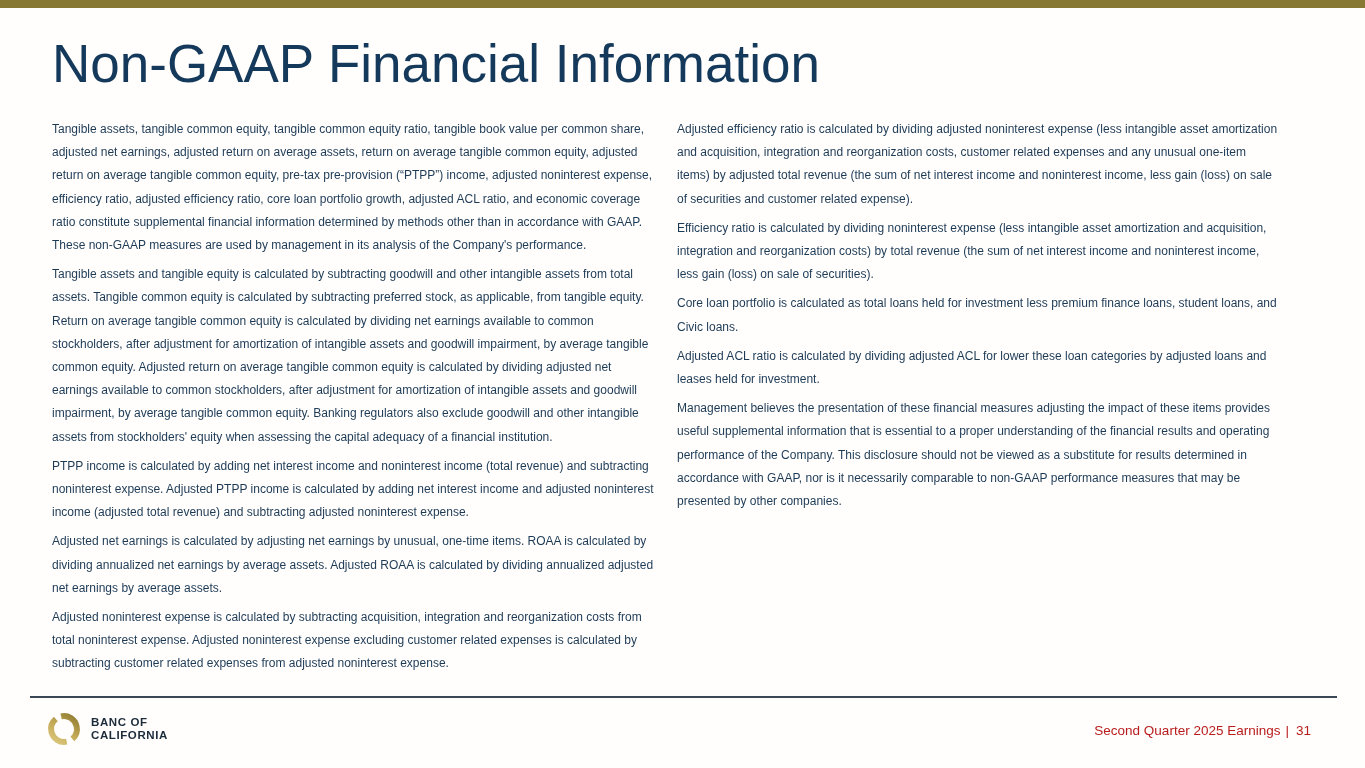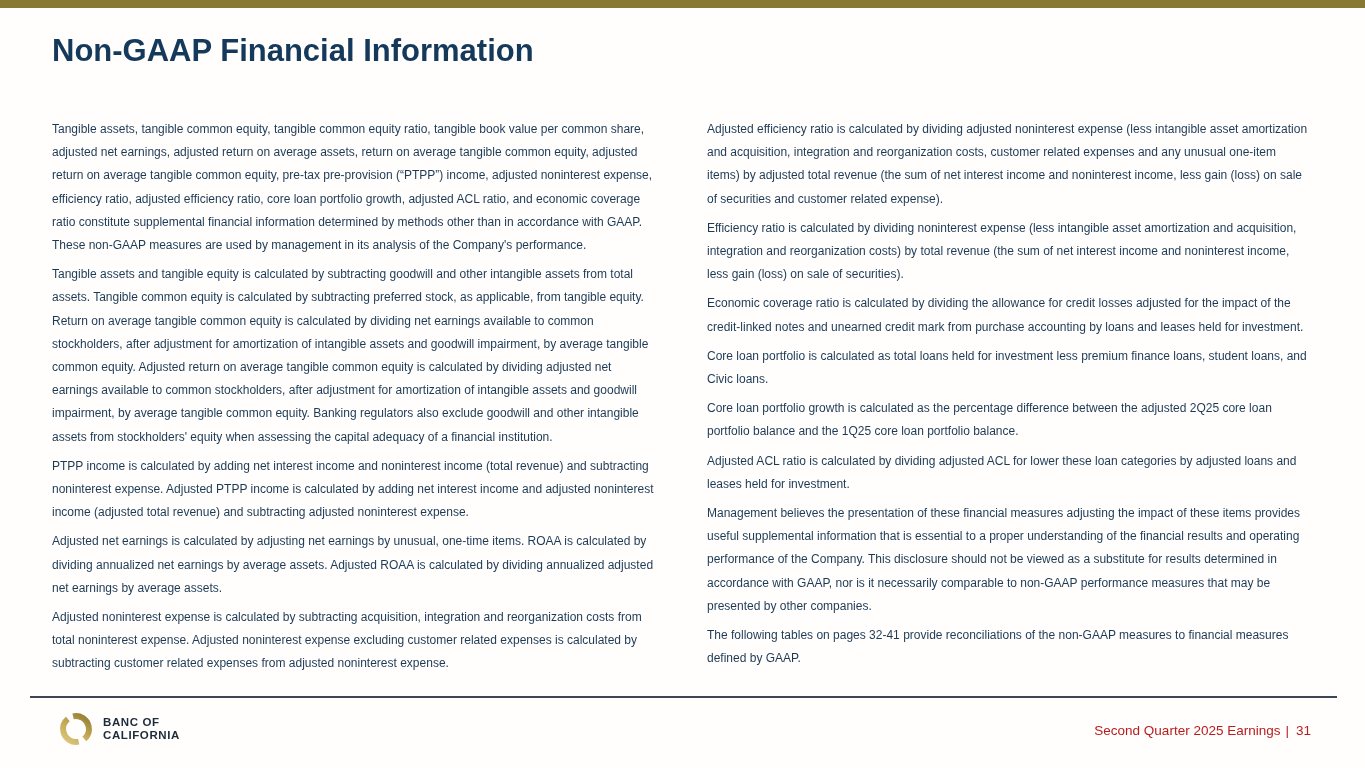--- a/index.html
+++ b/index.html
@@ -16,53 +16,53 @@
   .topbar {
     position: absolute;
     top: 0; left: 0; right: 0;
     height: 8px;
     background: #877933;
   }
   .page-title {
     position: absolute;
     left: 52px;
     top: 33px;
-    font-size: 31px;
-    font-weight: 700;
+    font-size: 53px;
+    font-weight: 400;
     color: #14395b;
     letter-spacing: 0px;
     white-space: nowrap;
   }
   .columns {
     position: absolute;
     left: 52px;
     top: 118px;
     width: 1261px;
     display: flex;
-    gap: 52px;
+    gap: 22px;
   }
   .column { width: 603px; }
   .column p {
     font-size: 12px;
     line-height: 23.2px;
     color: #1d3a55;
     margin: 0 0 6px 0;
     text-align: left;
   }
   .footer-rule {
     position: absolute;
     left: 30px;
     top: 696px;
     width: 1307px;
     height: 2px;
     background: #3b4754;
   }
   .brand {
     position: absolute;
-    left: 58px;
+    left: 46px;
     top: 711px;
     display: flex;
     align-items: center;
     gap: 9px;
   }
   .brand-emblem { width: 36px; height: 36px; display: block; }
   .brand-text {
     font-size: 11.5px;
     font-weight: 700;
     color: #1c2b3a;
@@ -92,26 +92,23 @@
     <div class="column">
       <p>Tangible assets, tangible common equity, tangible common equity ratio, tangible book value per common share, adjusted net earnings, adjusted return on average assets, return on average tangible common equity, adjusted return on average tangible common equity, pre-tax pre-provision (“PTPP”) income, adjusted noninterest expense, efficiency ratio, adjusted efficiency ratio, core loan portfolio growth, adjusted ACL ratio, and economic coverage ratio constitute supplemental financial information determined by methods other than in accordance with GAAP. These non-GAAP measures are used by management in its analysis of the Company's performance.</p>
       <p>Tangible assets and tangible equity is calculated by subtracting goodwill and other intangible assets from total assets. Tangible common equity is calculated by subtracting preferred stock, as applicable, from tangible equity. Return on average tangible common equity is calculated by dividing net earnings available to common stockholders, after adjustment for amortization of intangible assets and goodwill impairment, by average tangible common equity. Adjusted return on average tangible common equity is calculated by dividing adjusted net earnings available to common stockholders, after adjustment for amortization of intangible assets and goodwill impairment, by average tangible common equity. Banking regulators also exclude goodwill and other intangible assets from stockholders' equity when assessing the capital adequacy of a financial institution.</p>
       <p>PTPP income is calculated by adding net interest income and noninterest income (total revenue) and subtracting noninterest expense. Adjusted PTPP income is calculated by adding net interest income and adjusted noninterest income (adjusted total revenue) and subtracting adjusted noninterest expense.</p>
       <p>Adjusted net earnings is calculated by adjusting net earnings by unusual, one-time items. ROAA is calculated by dividing annualized net earnings by average assets. Adjusted ROAA is calculated by dividing annualized adjusted net earnings by average assets.</p>
       <p>Adjusted noninterest expense is calculated by subtracting acquisition, integration and reorganization costs from total noninterest expense. Adjusted noninterest expense excluding customer related expenses is calculated by subtracting customer related expenses from adjusted noninterest expense.</p>
     </div>
     <div class="column">
       <p>Adjusted efficiency ratio is calculated by dividing adjusted noninterest expense (less intangible asset amortization and acquisition, integration and reorganization costs, customer related expenses and any unusual one-item items) by adjusted total revenue (the sum of net interest income and noninterest income, less gain (loss) on sale of securities and customer related expense).</p>
       <p>Efficiency ratio is calculated by dividing noninterest expense (less intangible asset amortization and acquisition, integration and reorganization costs) by total revenue (the sum of net interest income and noninterest income, less gain (loss) on sale of securities).</p>
-      <p>Economic coverage ratio is calculated by dividing the allowance for credit losses adjusted for the impact of the credit-linked notes and unearned credit mark from purchase accounting by loans and leases held for investment.</p>
       <p>Core loan portfolio is calculated as total loans held for investment less premium finance loans, student loans, and Civic loans.</p>
-      <p>Core loan portfolio growth is calculated as the percentage difference between the adjusted 2Q25 core loan portfolio balance and the 1Q25 core loan portfolio balance.</p>
       <p>Adjusted ACL ratio is calculated by dividing adjusted ACL for lower these loan categories by adjusted loans and leases held for investment.</p>
       <p>Management believes the presentation of these financial measures adjusting the impact of these items provides useful supplemental information that is essential to a proper understanding of the financial results and operating performance of the Company. This disclosure should not be viewed as a substitute for results determined in accordance with GAAP, nor is it necessarily comparable to non-GAAP performance measures that may be presented by other companies.</p>
-      <p>The following tables on pages 32-41 provide reconciliations of the non-GAAP measures to financial measures defined by GAAP.</p>
     </div>
   </div>
 
   <div class="footer-rule"></div>
 
   <div class="brand">
     <svg class="brand-emblem" viewBox="0 0 34 34" aria-hidden="true">
       <defs>
         <linearGradient id="goldGrad" x1="0" y1="0" x2="1" y2="1">
           <stop offset="0" stop-color="#dcc87f"></stop>

